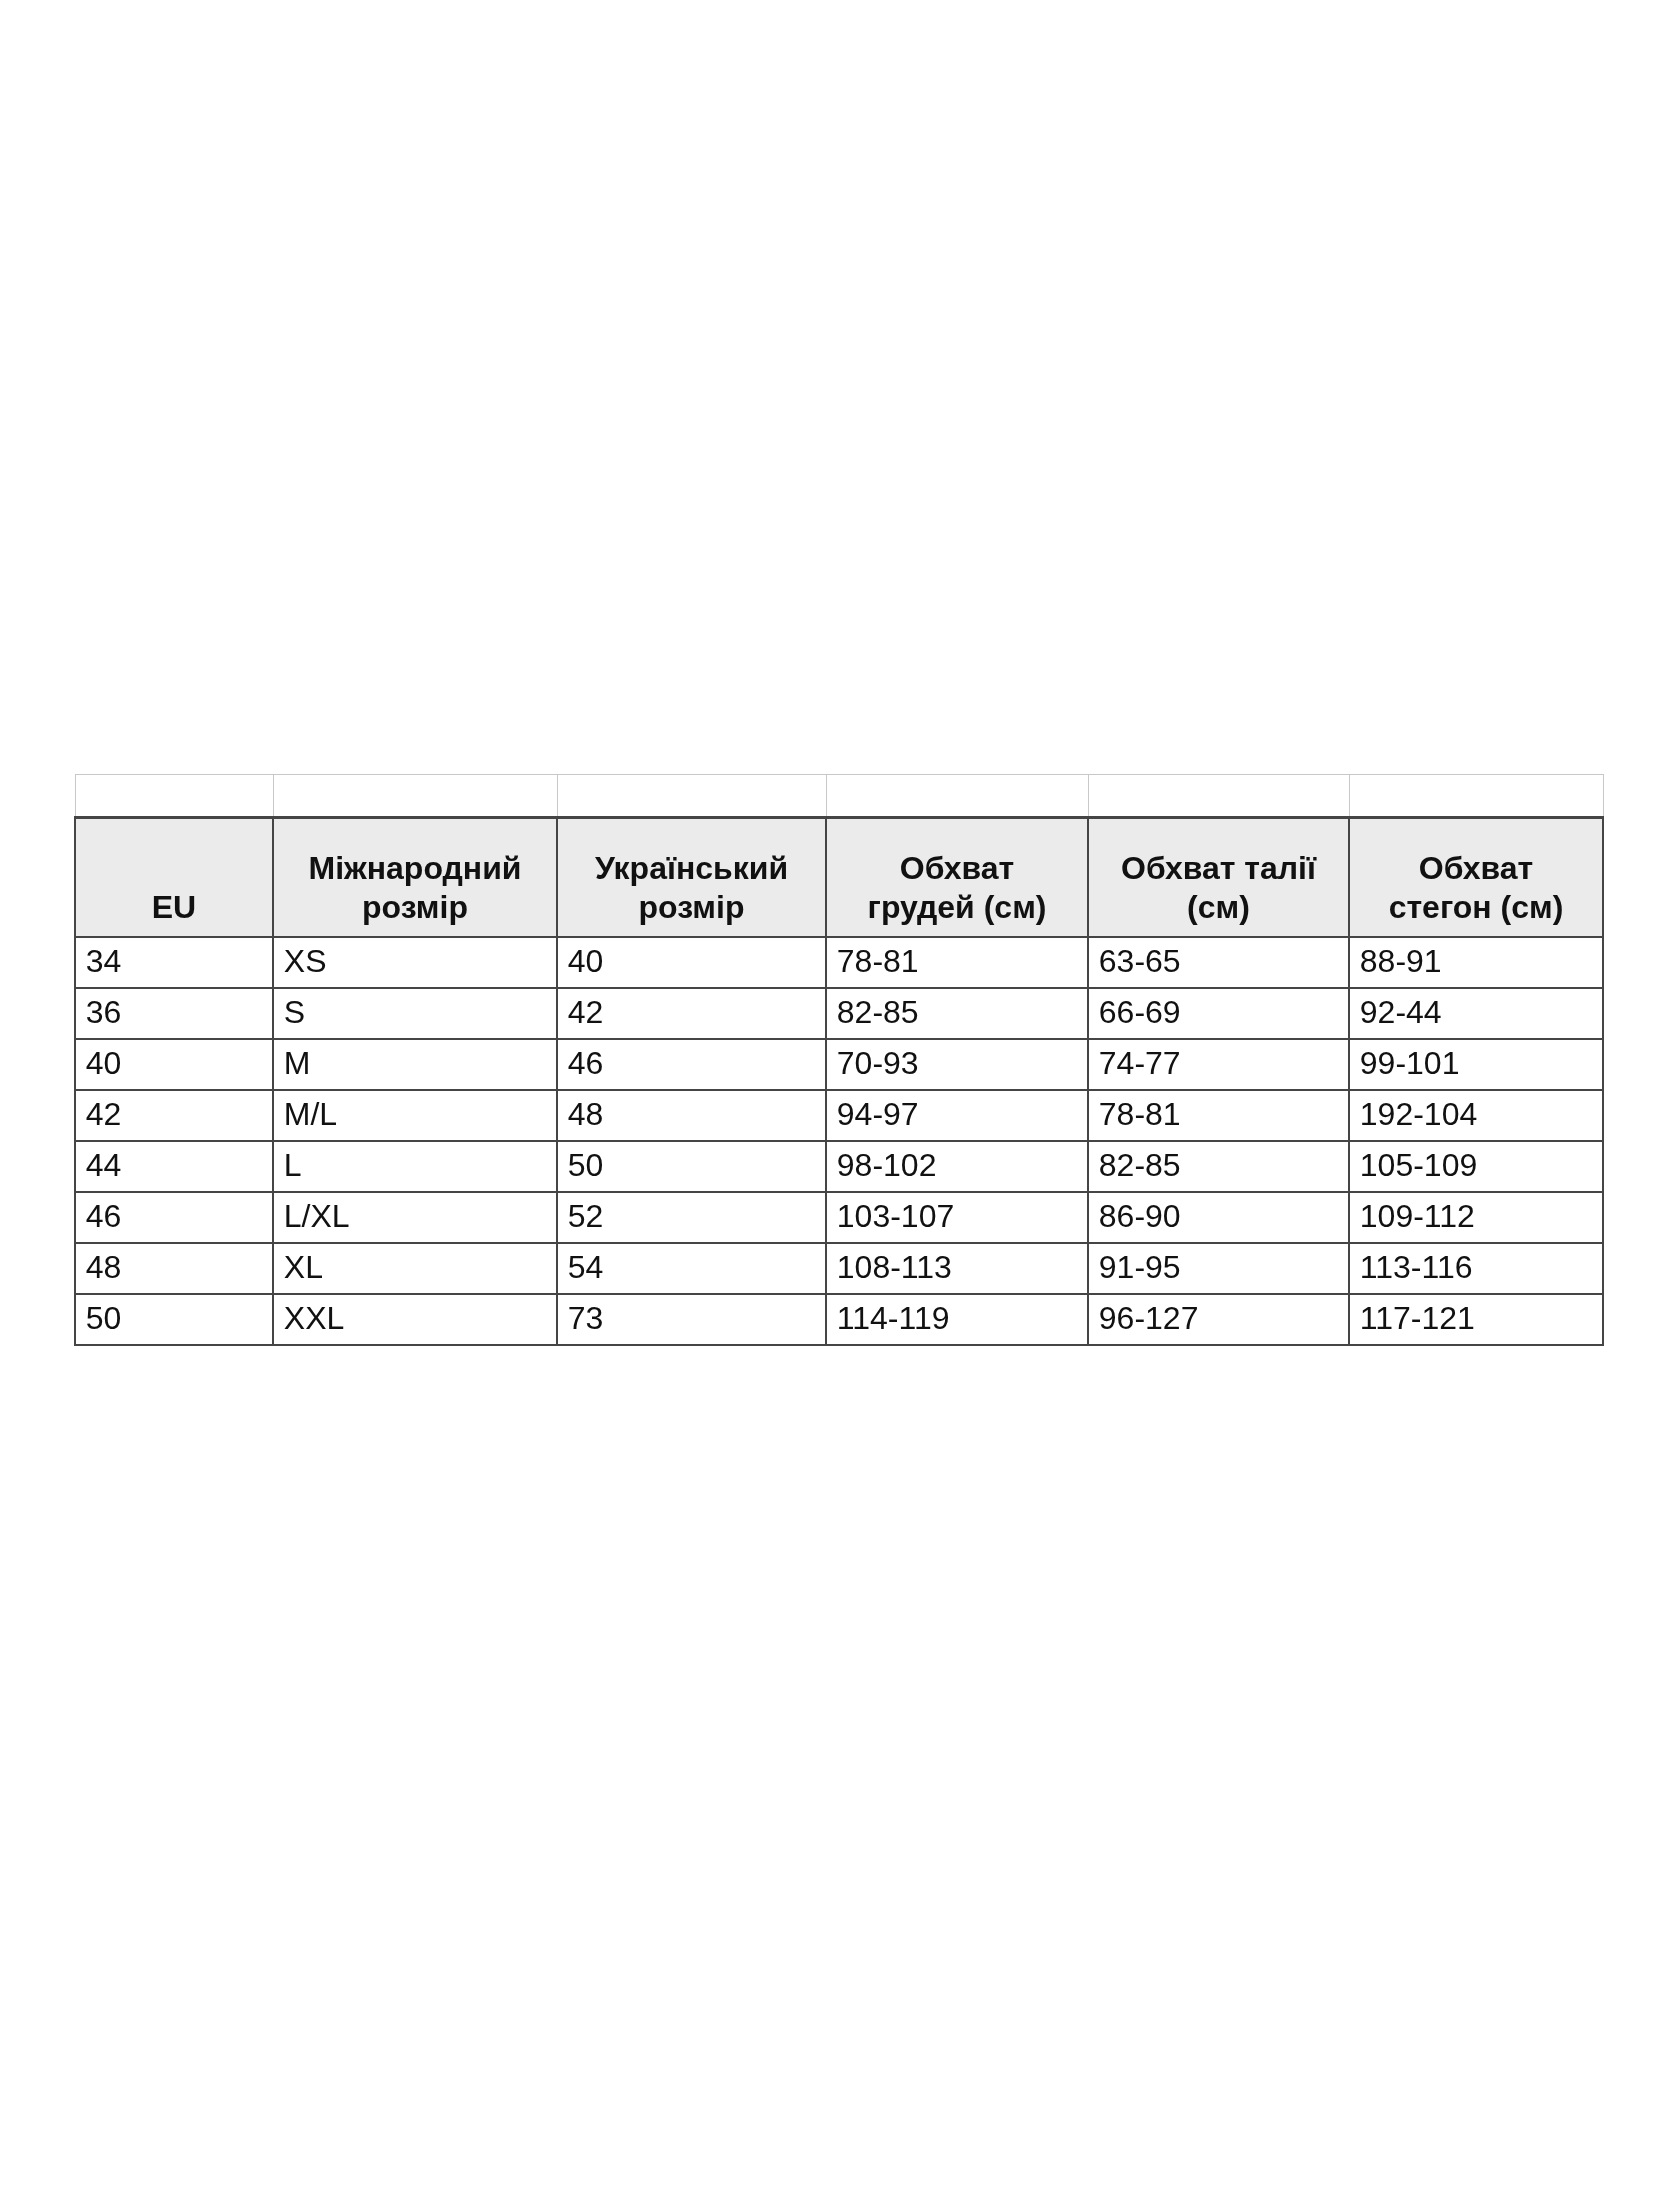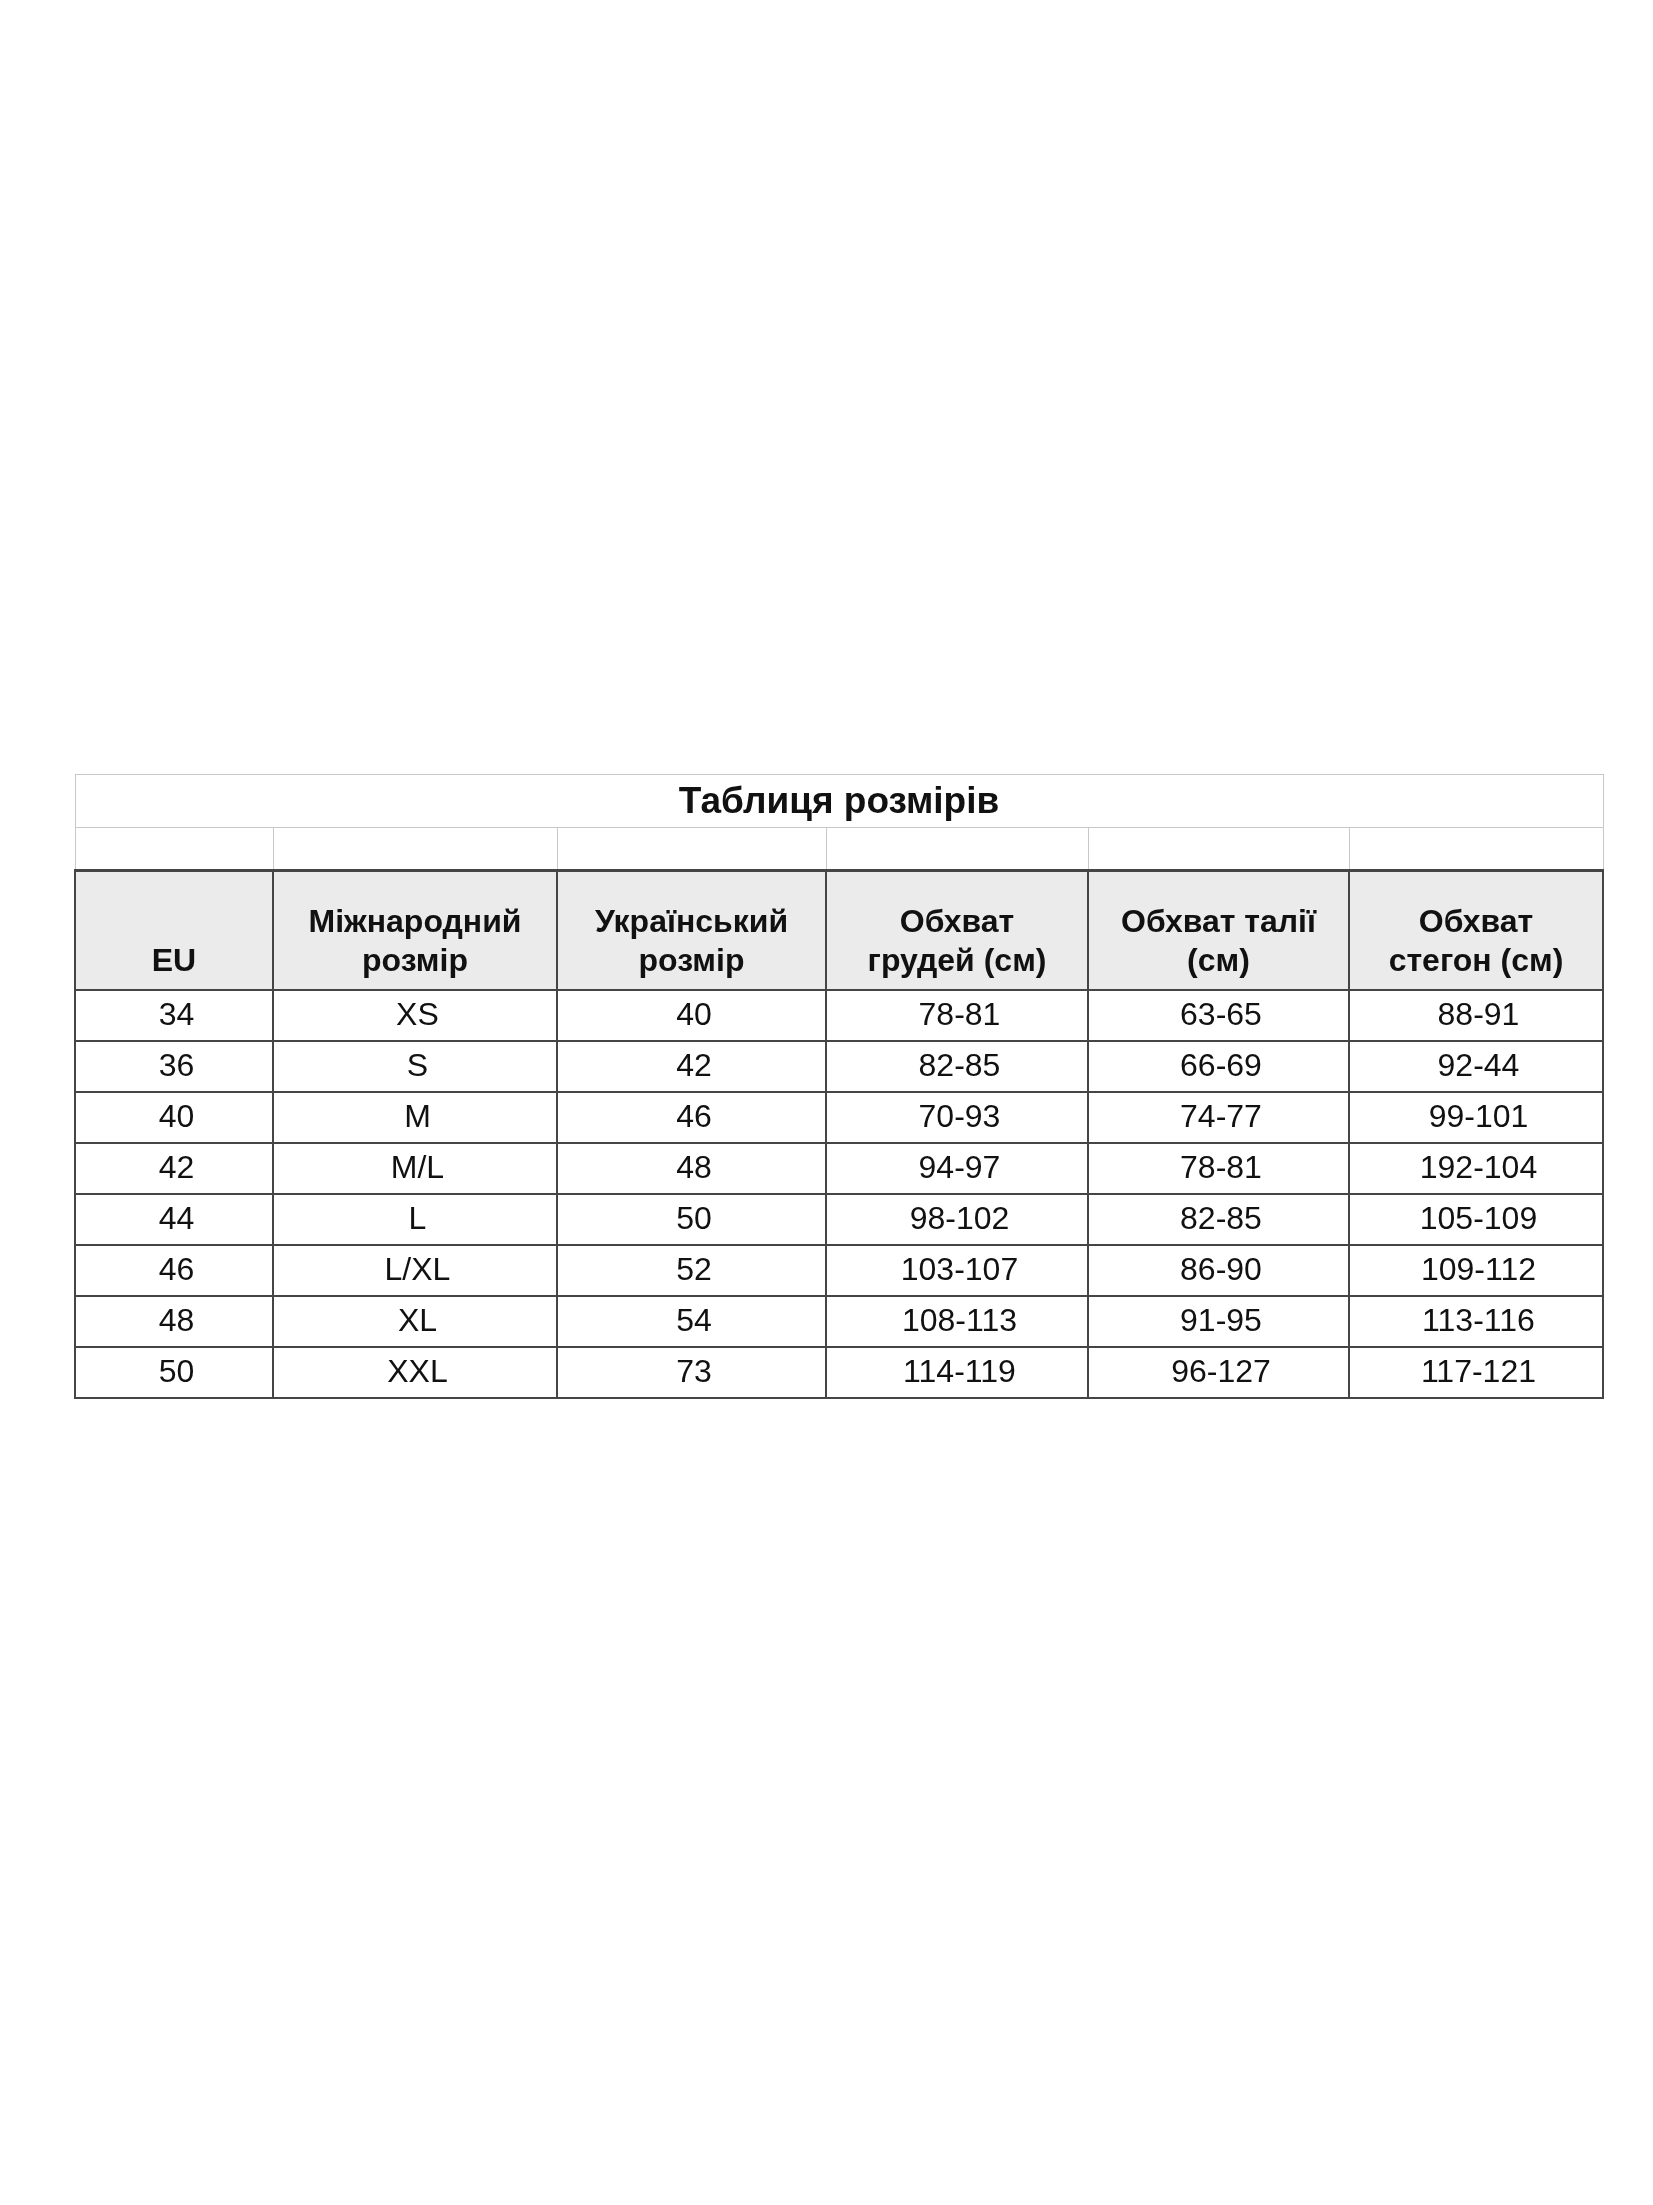--- a/index.html
+++ b/index.html
@@ -58,21 +58,21 @@
     text-align:center;
     vertical-align:bottom;
     padding:0 4.9px 8.2px 4.9px;
     white-space:pre-line;
   }
   
   tbody.data-body td{
     height:51px;
     border:2.5px solid var(--border-dark);
     font-size:32px;
-    text-align:center;
+    text-align:left;
     vertical-align:middle;
     padding:0 4.9px 1.6px 9.8px;
     background:var(--bg);
     white-space:nowrap;
     overflow:hidden;
   }
 </style>
 </head>
 <body>
 
@@ -80,23 +80,20 @@
   <table class="size-table">
     <colgroup>
       <col style="width:198px">
       <col style="width:284px">
       <col style="width:269px">
       <col style="width:262px">
       <col style="width:261px">
       <col style="width:254px">
     </colgroup>
     <tbody>
-      <tr>
-        <td class="title-cell" colspan="6">Таблиця розмірів</td>
-      </tr>
       <tr class="spacer-row">
         <td></td>
         <td></td>
         <td></td>
         <td></td>
         <td></td>
         <td></td>
       </tr>
       <tr class="header-row">
         <th>EU</th>

